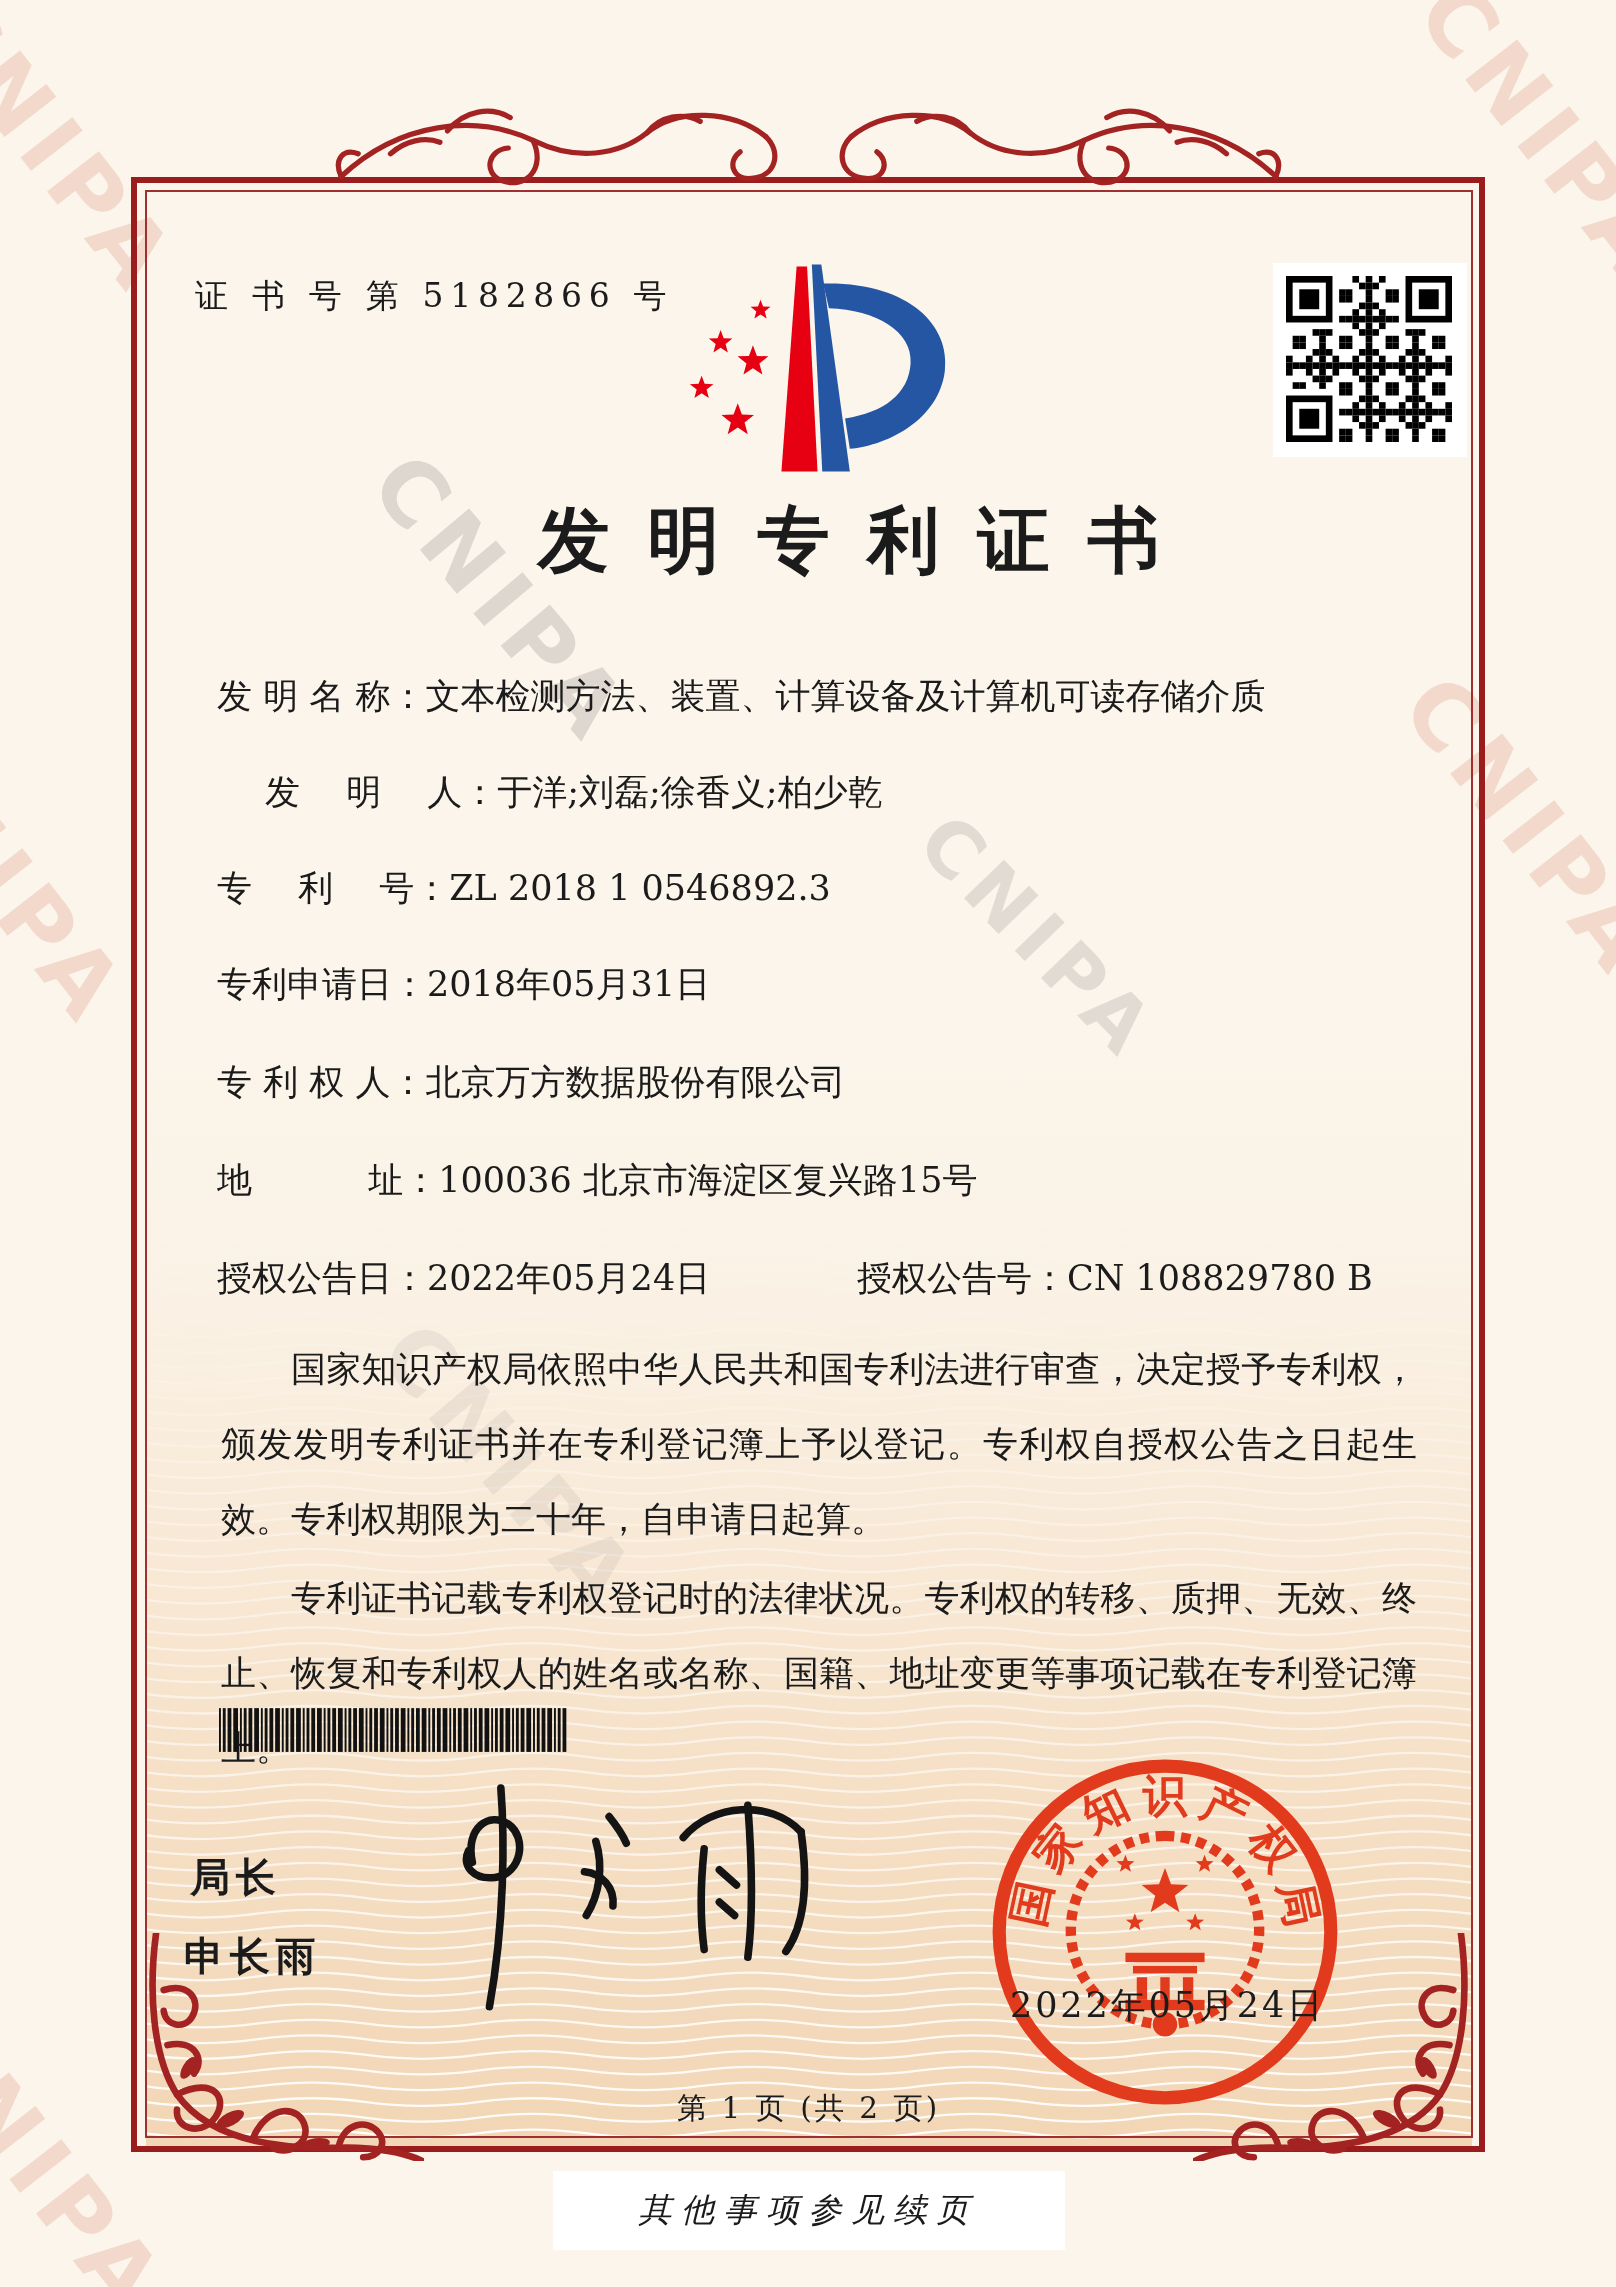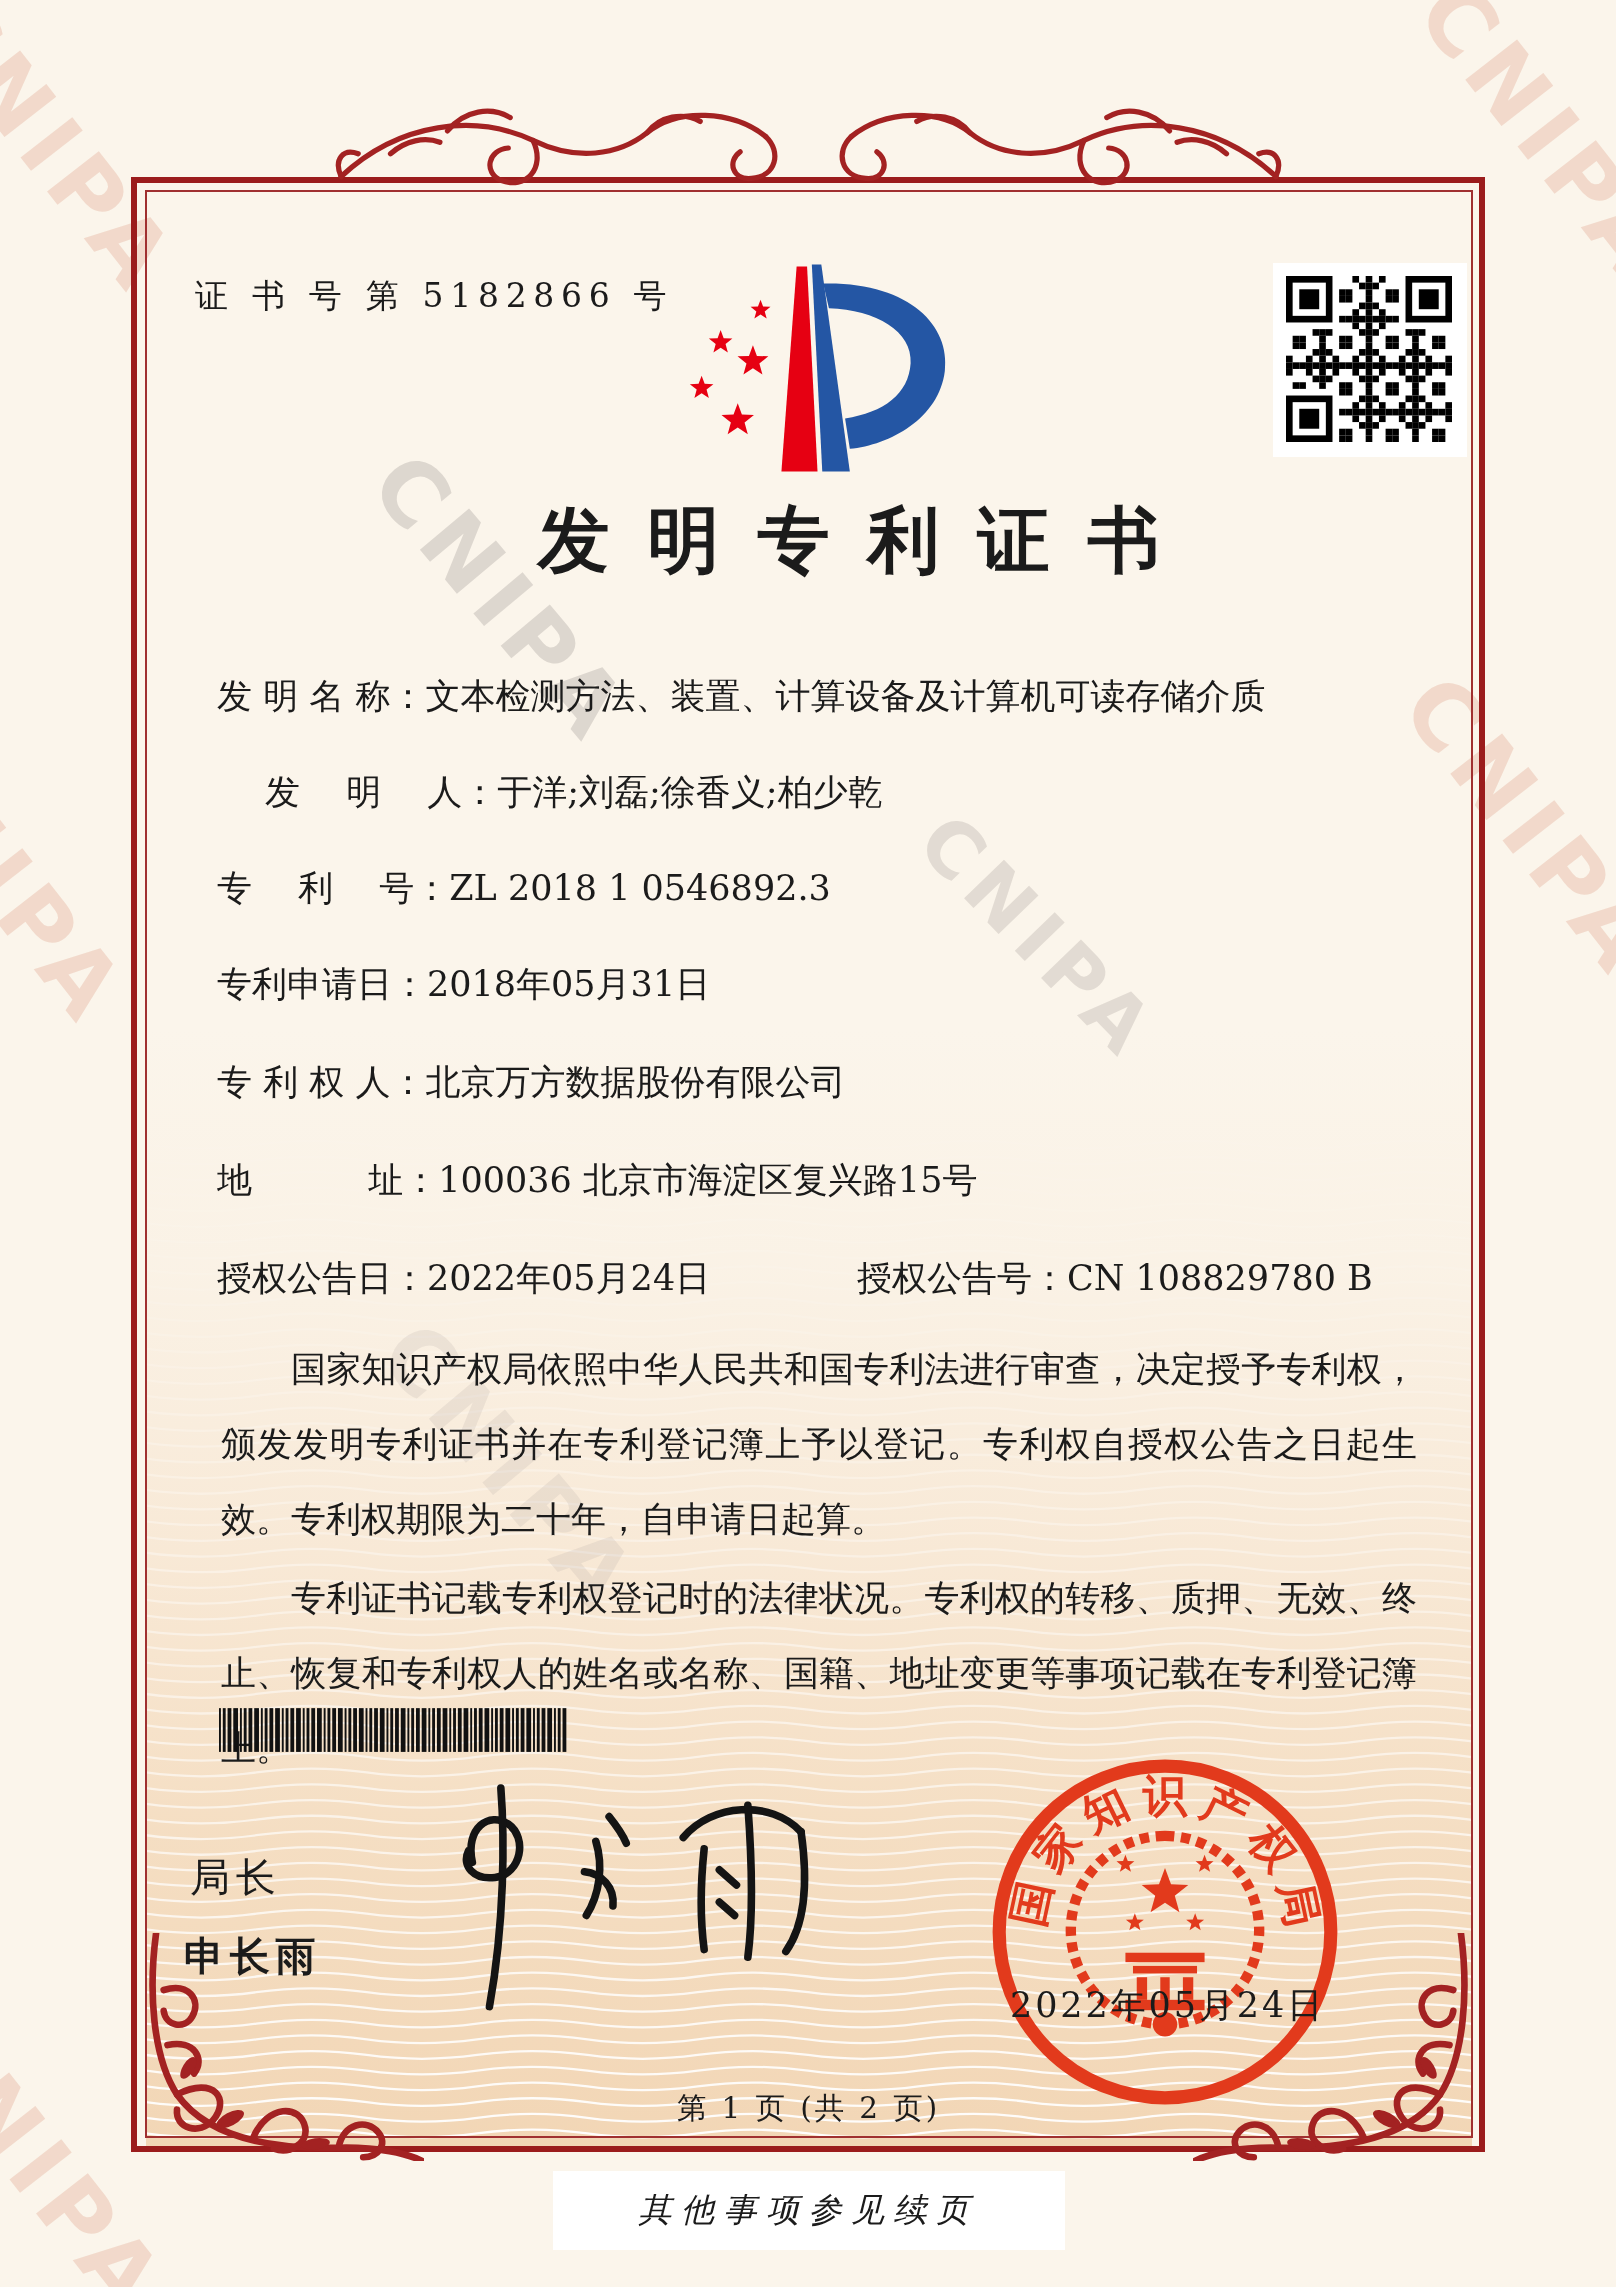--- a/index.html
+++ b/index.html
@@ -34,21 +34,21 @@
   
   .rows{left:217px;top:673px;width:1208px;}
   .row{position:absolute;left:0;font-size:35px;white-space:nowrap;}
   .row .lbl{display:inline-block;}
   .row .val{display:inline-block;}
   .pair2{position:absolute;left:620px;top:0;margin-left:20px;}
   
   .paras{left:217px;top:1328px;width:1204px;font-size:35px;line-height:75px;text-align:justify;}
   .paras p{margin:4px;text-indent:70px;}
   
-  .officer-title{left:190px;top:1850px;font-size:40px;font-weight:400;
+  .officer-title{left:190px;top:1850px;font-size:40px;font-weight:700;
     font-family:"DejaVu Sans","Liberation Sans",sans-serif;letter-spacing:5.7px;}
   .officer-name{left:184px;top:1929px;font-size:40px;font-weight:600;
     font-family:Liberation Sans, sans-serif;letter-spacing:5.7px;}
   .seal-date{left:1010px;top:1982px;width:295px;font-size:35px;letter-spacing:2.9px;white-space:nowrap;}
   .page-footer{left:0;top:2089px;width:100%;text-align:center;font-size:29.5px;letter-spacing:2.9px;}
   .note-box{
     left:50%;top:2171px;transform:translateX(-50%);
     background:#ffffff;padding:17px 86px;font-size:33px;letter-spacing:9.5px;white-space:nowrap;font-style:italic;
   }
   

